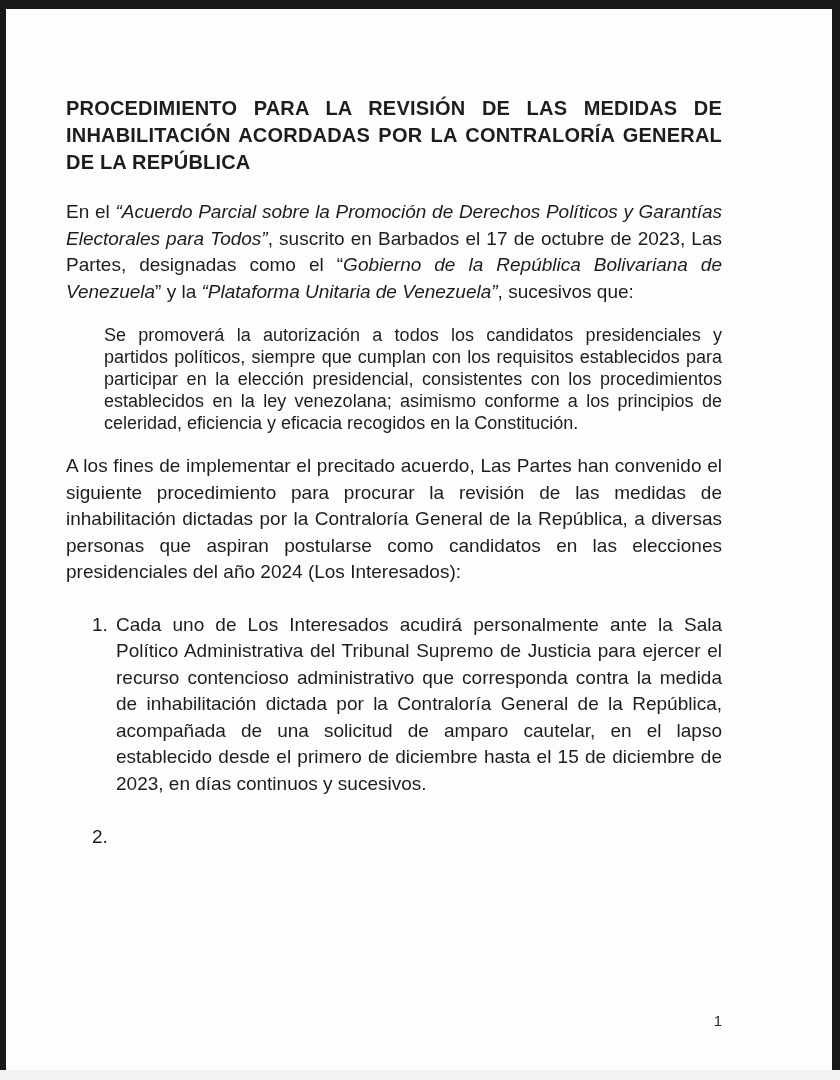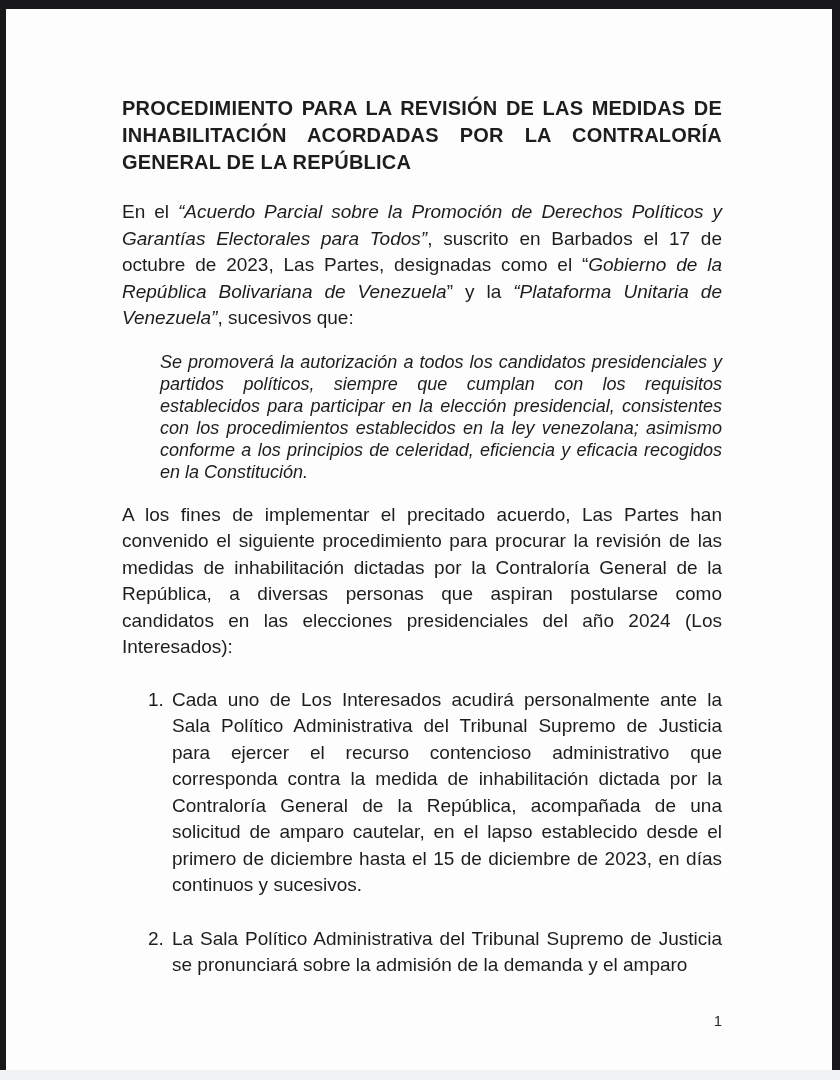--- a/index.html
+++ b/index.html
@@ -14,41 +14,40 @@
     width: 840px; height: 1070px;
     background: #18181b;
   }
   .page {
     position: absolute; left: 6px; top: 9px;
     width: 826px; height: 1061px;
     background: #fdfdfd;
     color: #1d1d1d;
   }
   .content {
-    padding: 86px 110px 0 116px;
+    padding: 86px 110px 0 60px;
     width: 826px;
   }
   .doc-title {
     font-size: 20px;
     font-weight: bold;
     line-height: 27px;
     text-align: justify;
     letter-spacing: 0.2px;
     margin-bottom: 23px;
   }
   .para {
     font-size: 19px;
     line-height: 26.5px;
     text-align: justify;
     margin-bottom: 19px;
   }
   .para i, .quote i { font-style: italic; }
   .quote {
     font-size: 18px;
-    font-style: italic;
     line-height: 22px;
     text-align: justify;
     margin: 0 0 19px 38px;
     margin-bottom: 19px;
   }
   .list { margin-top: 26px; }
   .list-item {
     position: relative;
     padding-left: 50px;
     font-size: 19px;
@@ -87,20 +86,19 @@
 
     <div class="list">
 
       <div class="list-item">
         <span class="list-marker">1.</span>
         <span>Cada uno de Los Interesados acudirá personalmente ante la Sala Político Administrativa del Tribunal Supremo de Justicia para ejercer el recurso contencioso administrativo que corresponda contra la medida de inhabilitación dictada por la Contraloría General de la República, acompañada de una solicitud de amparo cautelar, en el lapso establecido desde el primero de diciembre hasta el 15 de diciembre de 2023, en días continuos y sucesivos.</span>
       </div>
 
       <div class="list-item">
         <span class="list-marker">2.</span>
-        <span>La Sala Político Administrativa del Tribunal Supremo de Justicia se pronunciará sobre la admisión de la demanda y el amparo</span>
       </div>
 
     </div>
   </div>
 
   <div class="page-number">1</div>
 </div>
 
 </body></html>

